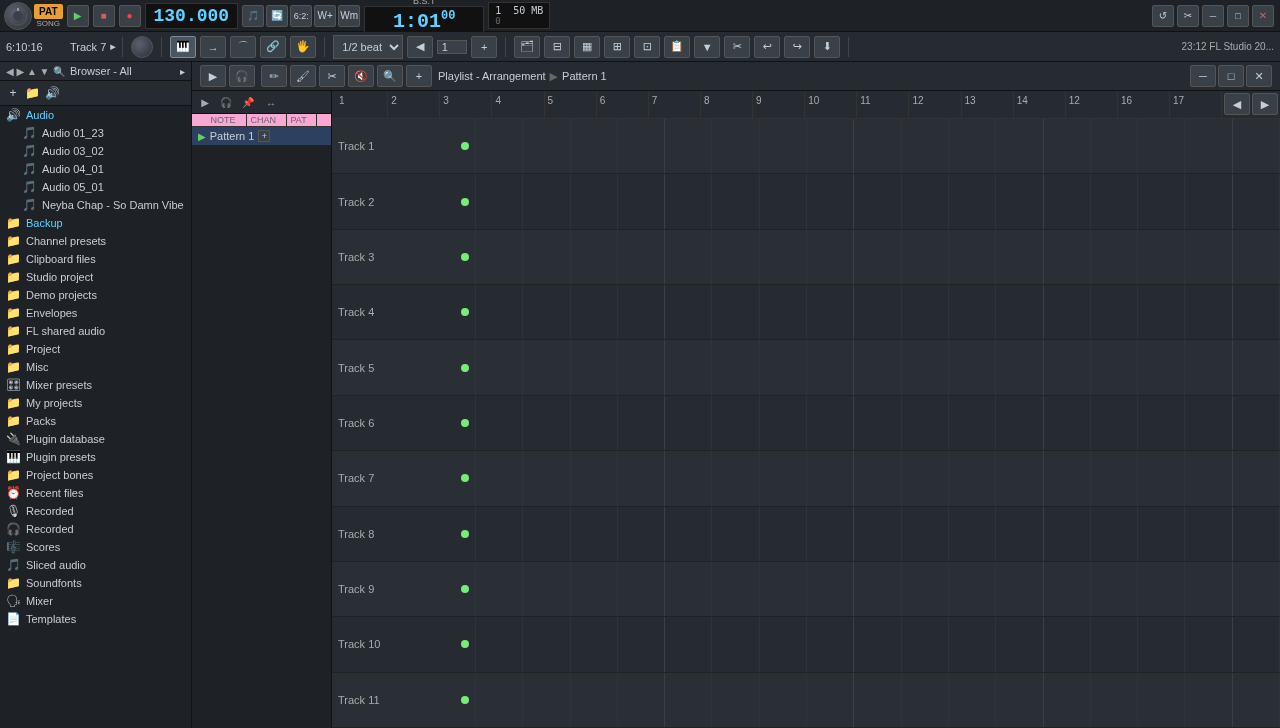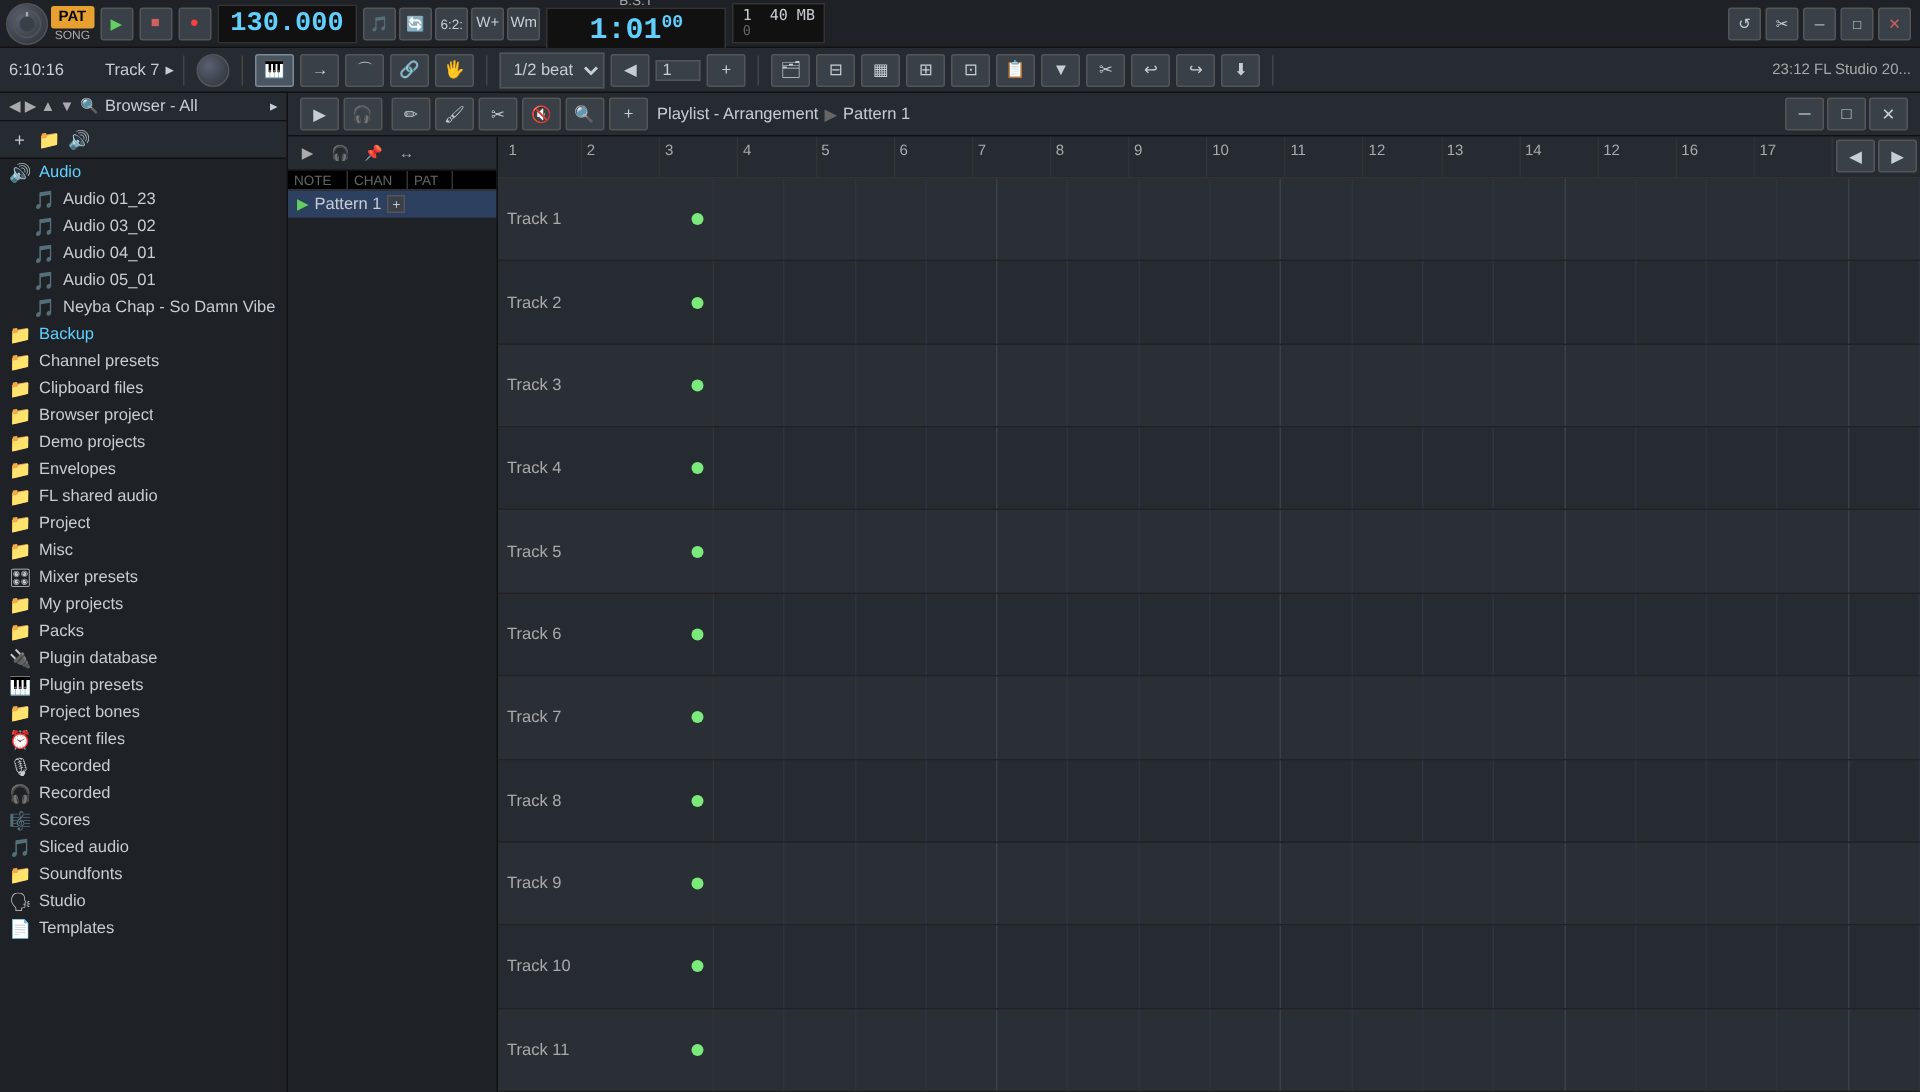--- a/index.html
+++ b/index.html
@@ -328,24 +328,25 @@
       border-radius: 50%;
       background: #7aea7a;
       position: absolute;
       right: 6px;
       top: 50%;
       transform: translateY(-50%);
     }
 
     .col-headers {
       display: flex;
-      background: #000000;
+      background: #f9a8d4;
       border-bottom: 1px solid #333;
       font-size: 9px;
       color: #666;
+      justify-content: center;
     }
     .col-header-note { width: 40px; padding: 1px 4px; border-right: 1px solid #333; }
     .col-header-chan { width: 40px; padding: 1px 4px; border-right: 1px solid #333; }
     .col-header-pat  { width: 30px; padding: 1px 4px; border-right: 1px solid #333; }
 
     .pattern-col-area {
       width: 140px;
       background: #1e2226;
       border-right: 1px solid #111;
       overflow-y: auto;
@@ -391,21 +392,21 @@
     <div style="display:flex;flex-direction:column;align-items:center">
       <div style="font-size:9px;color:#aaa;text-align:right">B:S:T</div>
       <div class="time-display">
         <span>1:01</span><span class="small">00</span>
       </div>
     </div>
 
     <div style="display:flex;flex-direction:column;background:#111;border:1px solid #333;padding:2px 6px;font-size:10px;font-family:monospace">
       <div style="display:flex;justify-content:space-between;gap:12px">
         <span>1</span>
-        <span>40 MB</span>
+        <span>50 MB</span>
       </div>
       <div style="font-size:9px;color:#666">0</div>
     </div>
 
     <div style="display:flex;gap:3px;margin-left:auto">
       <div class="transport-btn">↺</div>
       <div class="transport-btn">✂</div>
       <div class="transport-btn" style="font-size:9px">─</div>
       <div class="transport-btn" style="font-size:9px">□</div>
       <div class="transport-btn" style="color:#d06060">✕</div>
@@ -495,21 +496,21 @@
         <div class="browser-item">
           <span class="icon">📁</span>
           <span class="label">Channel presets</span>
         </div>
         <div class="browser-item">
           <span class="icon">📁</span>
           <span class="label">Clipboard files</span>
         </div>
         <div class="browser-item">
           <span class="icon">📁</span>
-          <span class="label">Browser project</span>
+          <span class="label">Studio project</span>
         </div>
         <div class="browser-item">
           <span class="icon">📁</span>
           <span class="label">Demo projects</span>
         </div>
         <div class="browser-item">
           <span class="icon">📁</span>
           <span class="label">Envelopes</span>
         </div>
         <div class="browser-item">
@@ -567,21 +568,21 @@
         <div class="browser-item">
           <span class="icon">🎵</span>
           <span class="label">Sliced audio</span>
         </div>
         <div class="browser-item">
           <span class="icon">📁</span>
           <span class="label">Soundfonts</span>
         </div>
         <div class="browser-item">
           <span class="icon">🗣</span>
-          <span class="label">Studio</span>
+          <span class="label">Mixer</span>
         </div>
         <div class="browser-item">
           <span class="icon">📄</span>
           <span class="label">Templates</span>
         </div>
       </div>
   </div>
 
   <div class="playlist-container">
 

